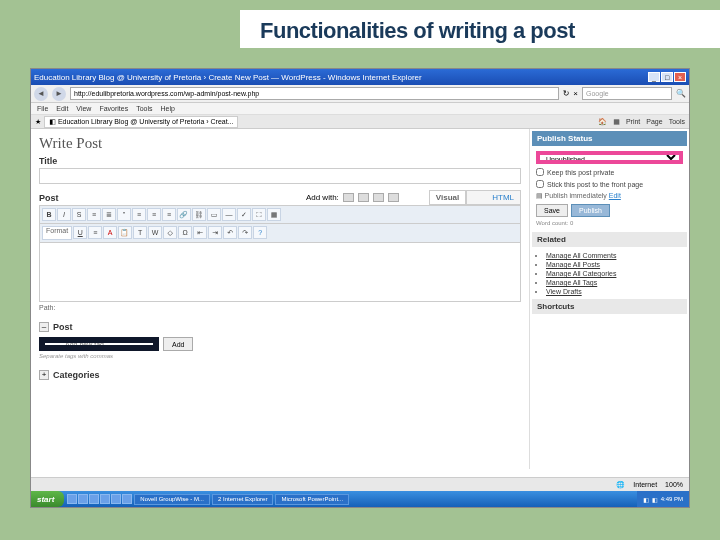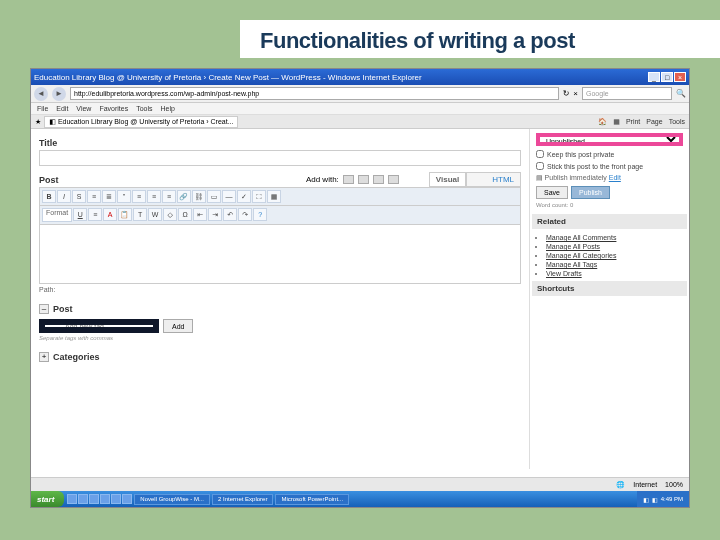--- a/index.html
+++ b/index.html
@@ -1,17 +1,17 @@
 <!DOCTYPE html>
 <html><head>
 <meta charset="utf-8">
 <style>
   * { box-sizing: border-box; margin: 0; padding: 0; font-family: Tahoma, Arial, sans-serif; }
   body { width: 720px; height: 540px; background: #a3c293; overflow: hidden; position: relative; }
-  .slide-title { background: #fff; padding: 8px 20px 4px 20px; font-size: 22px; font-weight: bold; color: #1a3a5a; margin-left: 240px; margin-top: 20px; letter-spacing: -0.5px; }
+  .slide-title { background: #fff; padding: 8px 20px 4px 20px; font-size: 22px; font-weight: bold; color: #1a3a5a; margin-left: 240px; margin-top: 10px; letter-spacing: -0.5px; }
   .screenshot { position: absolute; top: 68px; left: 30px; width: 660px; height: 440px; background: #fff; border: 1px solid #888; font-size: 8px; }
   .titlebar { background: linear-gradient(#2b6bd6, #1a4db3); color: #fff; height: 14px; display: flex; align-items: center; padding: 8px 3px; justify-content: space-between; }
   .titlebar-text { font-size: 8px; white-space: nowrap; overflow: hidden; }
   .win-btns { display: flex; gap: 1px; }
   .win-btn { width: 12px; height: 10px; background: #d8e4f7; color: #000; font-size: 7px; display: flex; align-items: center; justify-content: center; border: 1px solid #fff; }
   .win-btn.close { background: #e25f4f; color: #fff; }
   .navbar { background: #f0f0f0; border-bottom: 1px solid #ccc; height: 18px; display: flex; align-items: center; gap: 4px; padding: 0 3px; }
   .nav-btn { width: 14px; height: 14px; border-radius: 50%; background: #d0d8e8; display: flex; align-items: center; justify-content: center; font-size: 8px; color: #555; }
   .addr { flex: 1; background: #fff; border: 1px solid #aaa; height: 13px; padding: 0 3px; font-size: 7px; display: flex; align-items: center; }
   .search-box { width: 90px; background: #fff; border: 1px solid #aaa; height: 13px; padding: 0 3px; font-size: 7px; display: flex; align-items: center; color: #999; }
@@ -107,20 +107,21 @@
       <span>🏠</span>
       <span>▦</span>
       <span>Print</span>
       <span>Page</span>
       <span>Tools</span>
     </div>
   </div>
 
   <div class="content">
     <div class="main">
+      <div class="page-title">Write Post</div>
       <div class="field-label">Title</div>
       <input class="title-input" style="">
 
       <div class="post-header">
         <span class="field-label">Post</span>
         <div class="media-row">
           <span>Add with:</span>
           <div class="media-ic"></div>
           <div class="media-ic"></div>
           <div class="media-ic"></div>
@@ -185,20 +186,21 @@
       </div>
       <div class="hint">Separate tags with commas</div>
 
       <div class="section-row" style="margin-top:8px">
         <div class="toggle">+</div>
         <span class="field-label">Categories</span>
       </div>
     </div>
 
     <div class="sidebar">
+      <div class="sb-header">Publish Status</div>
       <div class="sb-body">
         <select class="sb-select">
           <option>Unpublished</option>
         </select>
         <label class="sb-check">
           <input type="checkbox" style="">
           <span>Keep this post private</span>
         </label>
         <label class="sb-check">
           <input type="checkbox" style="">

